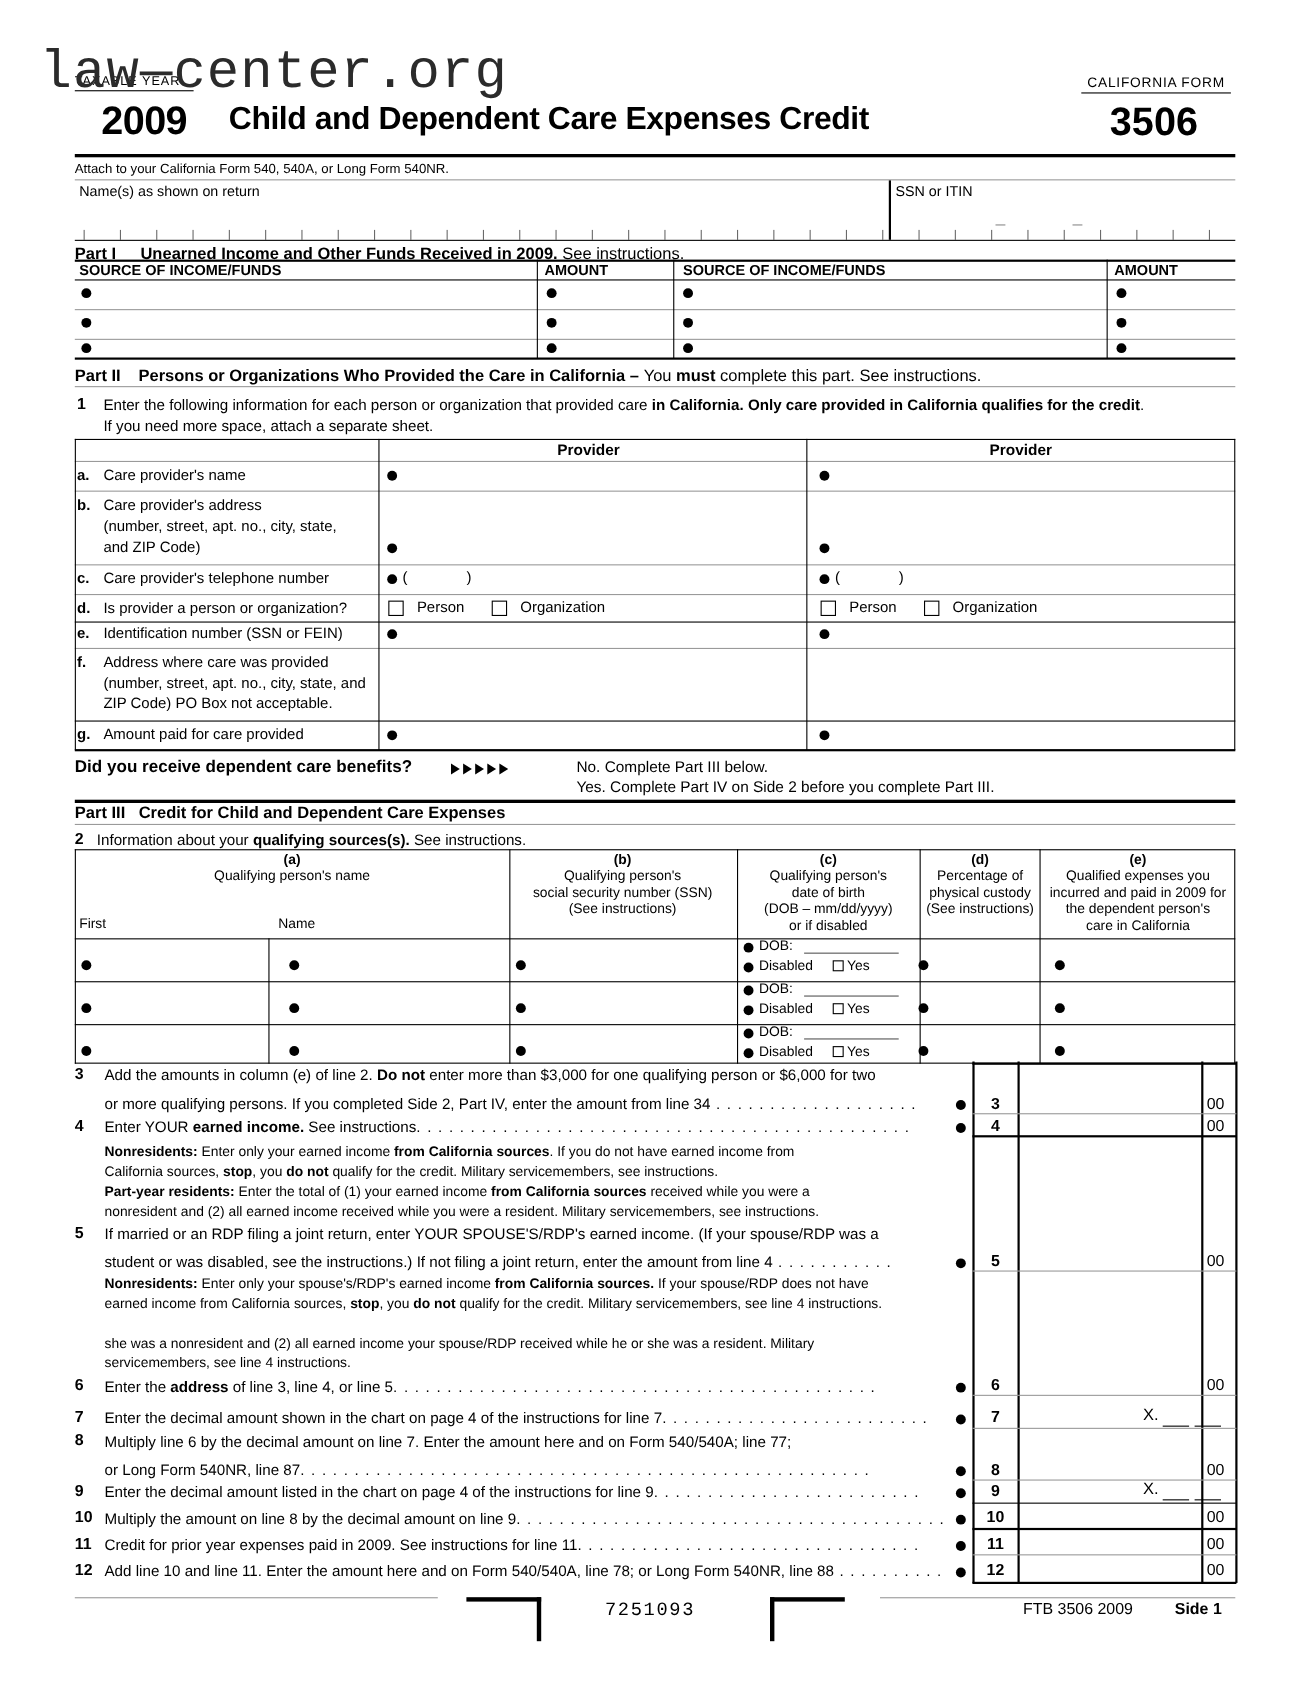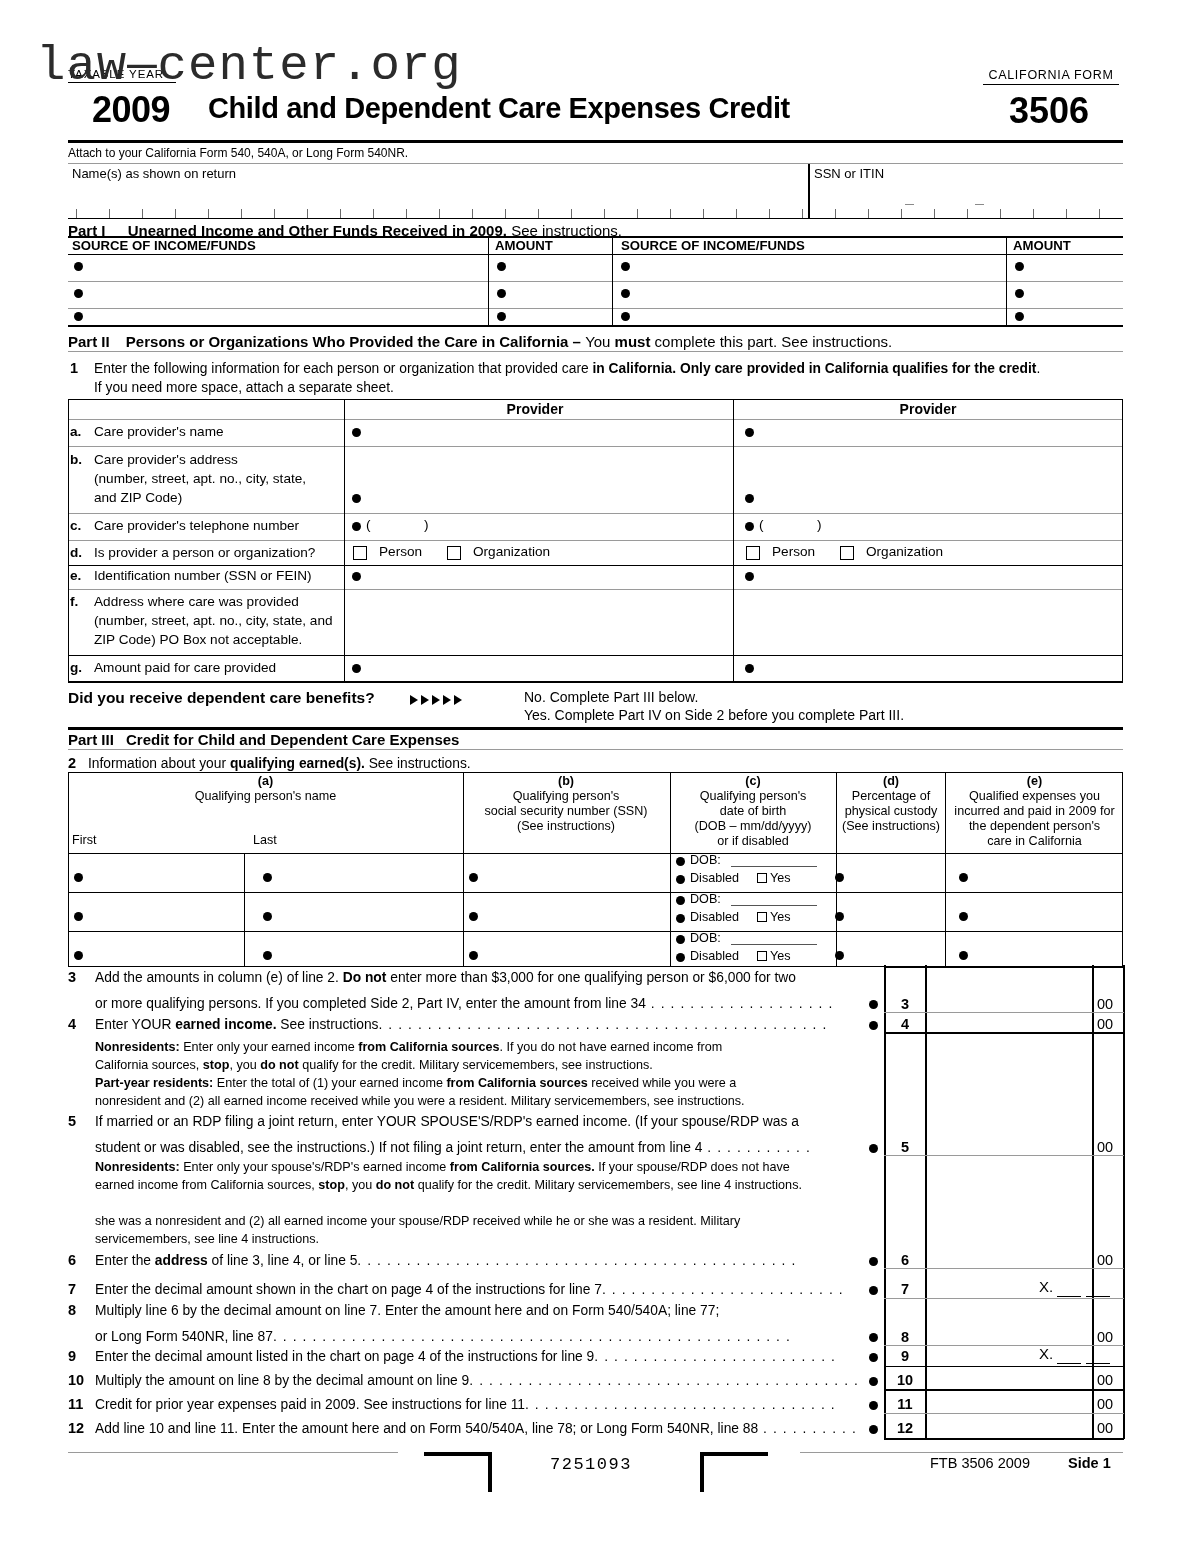--- a/index.html
+++ b/index.html
@@ -303,30 +303,30 @@
   <div class="rule-thick" style="top:727px;"></div>
 
   <div class="parthead" style="left:68px; top:731px;">
     <span>Part III</span>
     <span style="display:inline-block;width:8px;"></span><span>Credit for Child and Dependent Care Expenses</span>
   </div>
   <div class="rule-gray" style="top:749px;"></div>
 
   <div class="linenum" style="left:68px; top:755px;">2</div>
   <div class="lntext" style="left:88px; top:756px;">
-    <span>Information about your </span><span class="b">qualifying earned(s).</span><span>  See instructions.</span>
+    <span>Information about your </span><span class="b">qualifying sources(s).</span><span>  See instructions.</span>
   </div>
 
   <div>
     <div class="tline-h" style="left:68px; top:772px; width:1055px;"></div>
 
     <div class="colhdr ctr" style="left:68px; top:774px; width:395px; font-size:12.6px;">(a)</div>
     <div class="txt ctr" style="left:68px; top:789px; width:395px; font-size:12.6px;">Qualifying person's name</div>
     <div class="txt" style="left:72px; top:833px; font-size:12.6px;">First</div>
-    <div class="txt" style="left:253px; top:833px; font-size:12.6px;">Last</div>
+    <div class="txt" style="left:253px; top:833px; font-size:12.6px;">Name</div>
 
     <div class="colhdr ctr" style="left:463px; top:774px; width:206px; font-size:12.6px;">(b)</div>
     <div class="txt ctr" style="left:463px; top:789px; width:206px; font-size:12.6px;">Qualifying person's</div>
     <div class="txt ctr" style="left:463px; top:804px; width:206px; font-size:12.6px;">social security number (SSN)</div>
     <div class="txt ctr" style="left:463px; top:819px; width:206px; font-size:12.6px;">(See instructions)</div>
 
     <div class="colhdr ctr" style="left:670px; top:774px; width:166px; font-size:12.6px;">(c)</div>
     <div class="txt ctr" style="left:670px; top:789px; width:166px; font-size:12.6px;">Qualifying person's</div>
     <div class="txt ctr" style="left:670px; top:804px; width:166px; font-size:12.6px;">date of birth</div>
     <div class="txt ctr" style="left:670px; top:819px; width:166px; font-size:12.6px;">(DOB – mm/dd/yyyy)</div>

